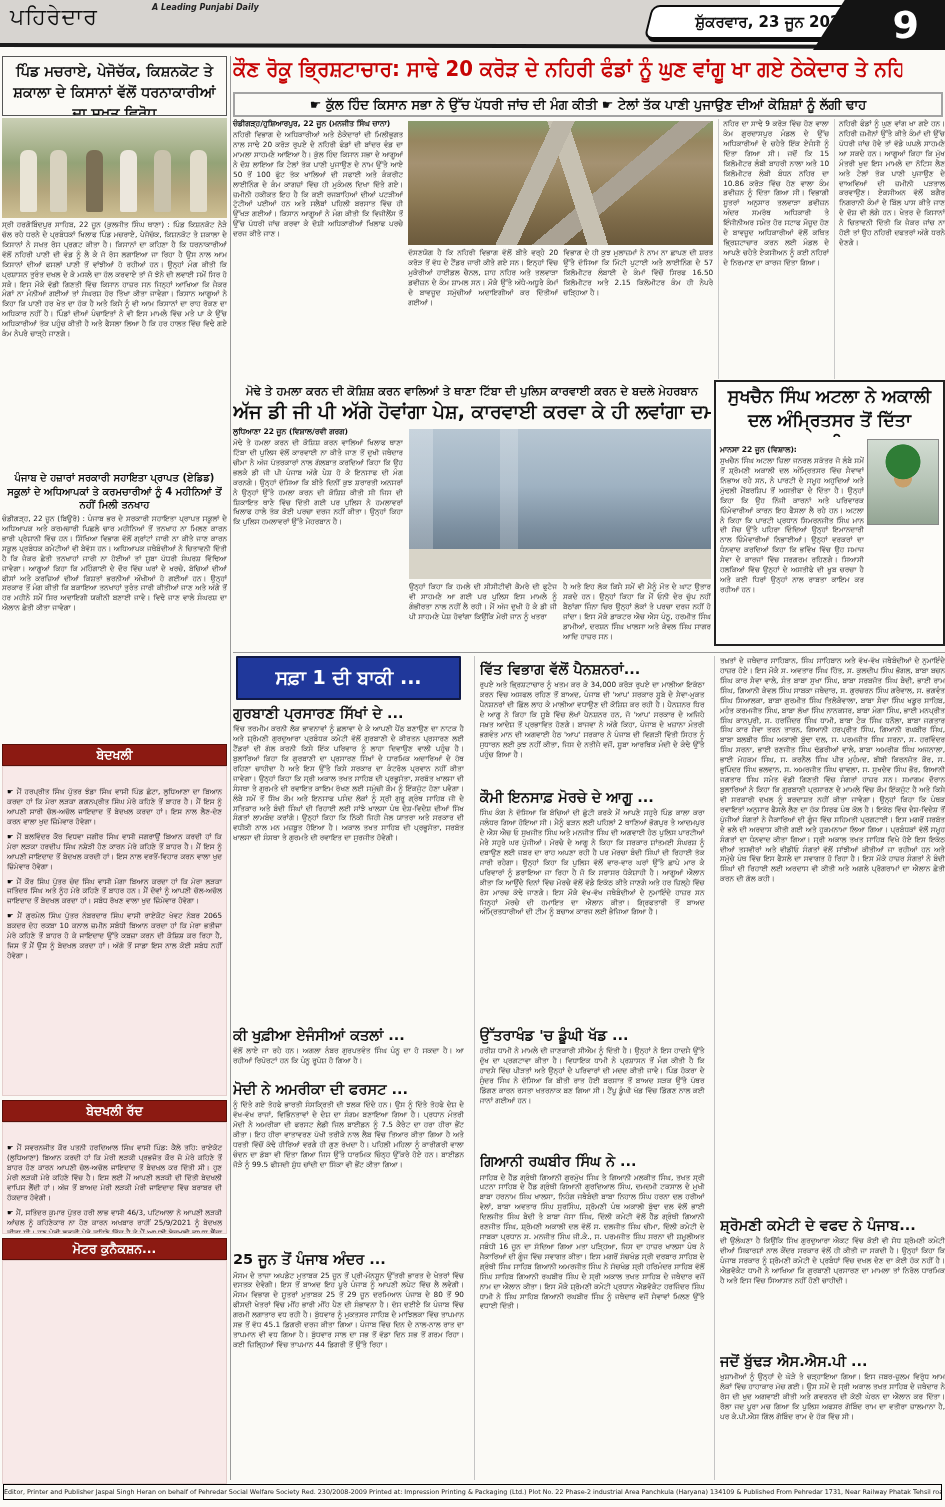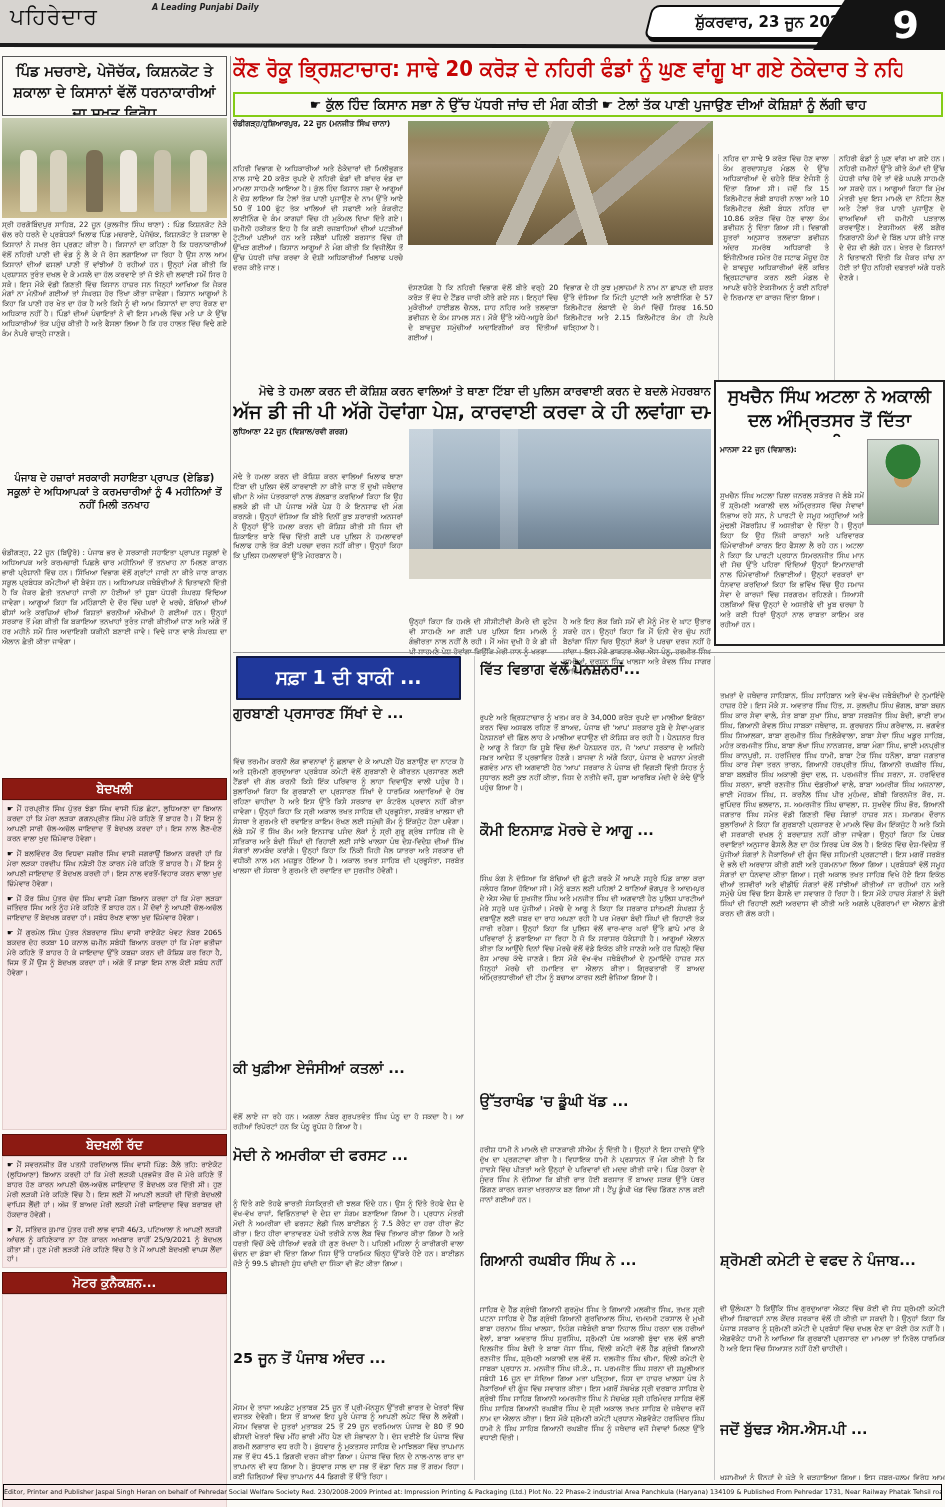--- a/index.html
+++ b/index.html
@@ -15,40 +15,40 @@
   .masthead-rule { position:absolute; left:0; top:44px; width:945px; height:4px; background:#1b1b1b; transform:rotate(.12deg); }
   .tagline { position:absolute; left:152px; top:3px; font-size:8px; font-style:italic; font-weight:bold; color:#222; }
   .logo { position:absolute; left:10px; top:4px; font-size:22px; font-weight:normal; letter-spacing:1px; color:#0d0d0d;text-align:right; }
   .datebox { position:absolute; left:648px; top:5px; width:250px; height:34px; background:#fff;
              border:2px solid #0d0d0d; border-radius:8px; transform:skewX(-14deg); box-shadow:3px 3px 0 #0d0d0d; }
   .datebox span { display:block; transform:skewX(14deg); text-align:center; line-height:30px; font-weight:bold; font-size:15px; }
   .pageblock { position:absolute; right:0; top:0; width:132px; height:50px; background:#141414;
                clip-path:polygon(24% 0,100% 0,100% 100%,0 100%); }
   .pageblock span { display:block; color:#fff; font-size:38px; font-weight:bold; text-align:right; padding-right:26px; line-height:50px; }
   
-  .jtxt { font-size:7.3px; line-height:1.36; text-align:justify; color:#181818; overflow:hidden;margin-top:35px; }
+  .jtxt { font-size:7.3px; line-height:1.36; text-align:justify; color:#181818; overflow:hidden; }
   .byline { font-size:7.6px; font-weight:bold; margin-bottom:1px; }
   .h-sec { font-weight:bold; text-align:left; font-size:14.5px; line-height:1.25; margin:4px 0 2px; white-space:nowrap; overflow:hidden; }
   
   .left-col { position:absolute; left:2px; top:56px; width:229px; height:1424px; border-right:1px solid #9a9a9a; padding-right:3px; }
   .lead-hl { border:1px solid #555; padding:4px 2px; font-size:14.5px; font-weight:bold; text-align:center; line-height:1.45; height:60px; overflow:hidden; }
   .photo { position:relative; overflow:hidden; margin:2px 0; }
   .photo-farmers { height:100px; background:linear-gradient(180deg,#c9cfb4 0%,#b2bb99 20%,#94a377 45%,#b3a57c 72%,#cec094 100%); }
   .pf-person { position:absolute; bottom:6px; width:17px; height:62px; border-radius:7px 7px 2px 2px; }
   .lc-body1 { height:248px; margin-top:2px; }
   .lc-subhead { font-size:10px; font-weight:bold; text-align:center; line-height:1.35; height:42px; overflow:hidden; margin:3px 0 1px; }
   .lc-body2 { height:226px; }
   .maroon { background:#8c1a12; color:#fff; font-weight:bold; text-align:center; font-size:12.5px; padding:2px 12px; border:1px solid #57100a; margin-top:4px; }
-  .pinkbox { background:#f8e9e8; border:1px solid #e4cfcd; padding:3px 4px; overflow:hidden; }
+  .pinkbox { background:#f8e9e8; border:1px solid #e4cfcd; padding:20px 4px; overflow:hidden; }
   .pinkbox p { font-size:7.2px; line-height:1.38; text-align:justify; margin-bottom:5px; }
   .pb1 { height:330px; } .pb2 { height:112px; } .pb3 { height:224px; }
   
   .main-hl { position:absolute; left:233px; top:57px; width:712px; height:32px; color:#c60404; font-weight:bold;
              font-size:21px; white-space:nowrap; overflow:hidden; transform-origin:left center; transform:scaleX(.94); }
-  .sub-bar { position:absolute; left:233px; top:92px; width:710px; height:25px; border:2px solid #84cc16;
+  .sub-bar { position:absolute; left:233px; top:92px; width:710px; height:25px; border:2px solid #a3a3a3;
              font-size:13px; font-weight:bold; text-align:center; line-height:21px; white-space:nowrap; overflow:hidden; }
   .main-body { position:absolute; left:233px; top:119px; width:712px; height:260px; display:flex; gap:5px; }
   .mb-col1 { width:172px; height:100%; }
   .mb-mid { width:306px; height:100%; }
   .photo-canal { height:124px; background:
       linear-gradient(115deg,transparent 40%,#bcb6a8 40% 46%,transparent 46%),
       linear-gradient(72deg,transparent 52%,#c7c1b2 52% 58%,transparent 58%),
       linear-gradient(140deg,transparent 60%,#aaa294 60% 67%,transparent 67%),
       linear-gradient(180deg,#8a9a6d 0%,#97865f 16%,#a59272 34%,#93805a 58%,#7b6847 82%,#6b5a3c 100%); }
   .mb-midcols { display:flex; gap:5px; height:132px; margin-top:3px; }
@@ -57,21 +57,21 @@
   
   .atla { position:absolute; left:714px; top:380px; width:231px; height:266px; border:2px solid #222; padding:3px 4px; background:#fdfcf9; }
   .atla-hl { font-size:17.5px; font-weight:bold; text-align:center; line-height:1.35; height:52px; overflow:hidden; }
   .photo-portrait { float:right; width:72px; height:86px; margin:2px 0 2px 3px; border:1px solid #888;
       background:radial-gradient(circle at 50% 26%, #2f7d36 0 24%, transparent 25%),
                  radial-gradient(circle at 50% 46%, #c9a06b 0 15%, transparent 16%),
                  linear-gradient(180deg,#d2dcd2 0%,#b4c2b4 55%,#93a493 100%); }
   .atla-body { height:200px; }
   
   .cheema { position:absolute; left:233px; top:384px; width:478px; height:264px; }
-  .cheema-kicker { font-size:11.5px; font-weight:bold; text-align:right; white-space:nowrap; overflow:hidden; }
+  .cheema-kicker { font-size:11.5px; font-weight:bold; text-align:center; white-space:nowrap; overflow:hidden; }
   .cheema-hl { font-size:19px; font-weight:bold; text-align:center; white-space:nowrap; overflow:hidden; margin:2px 0 4px; }
   .cheema-row { display:flex; gap:6px; height:212px; }
   .cheema-left { width:170px; height:100%; }
   .cheema-right { width:302px; height:100%; }
   .photo-meeting { height:150px; background:
       linear-gradient(0deg,#d8d4c8 0 20%,transparent 20%),
       linear-gradient(90deg,rgba(255,255,255,.25) 0 8%,transparent 8% 30%,rgba(255,255,255,.2) 30% 36%,transparent 36%),
       linear-gradient(180deg,#b7c6d2 0%,#9fb2c2 38%,#7c8fa0 66%,#5f707e 100%); }
   .cheema-bcols { display:flex; gap:6px; height:58px; margin-top:3px; }
   .cheema-bcols > div { width:148px; height:100%; }

